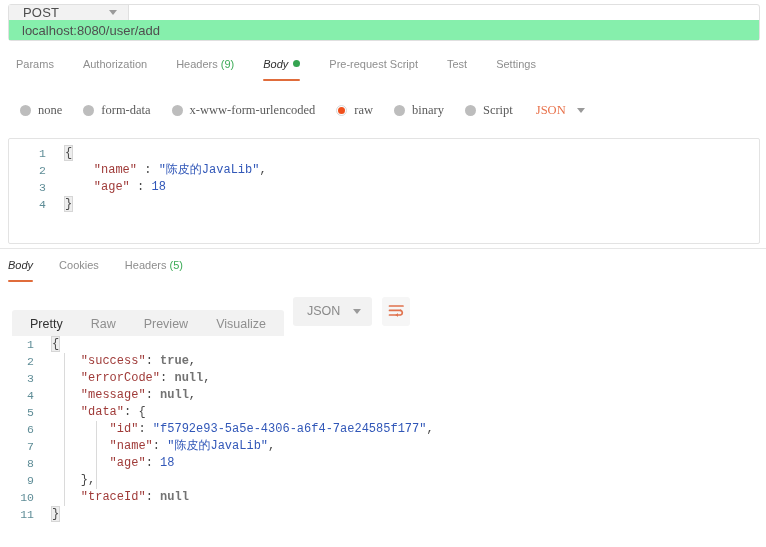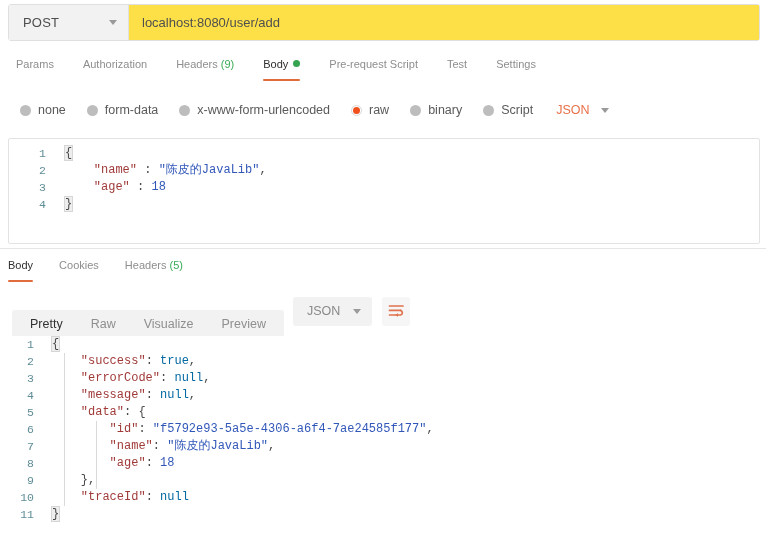--- a/index.html
+++ b/index.html
@@ -22,20 +22,21 @@
   .urlbar {
     position: absolute;
     left: 8px; top: 4px;
     width: 752px; height: 37px;
     display: flex;
     align-items: stretch;
     border: 1px solid #e0e0e0;
     border-radius: 3px;
     background: #ffffff;
     box-sizing: border-box;
+    flex-direction: column;
   }
   .method-select {
     width: 120px;
     background: #f2f2f2;
     border-right: 1px solid #e0e0e0;
     display: flex;
     align-items: center;
     justify-content: space-between;
     padding: 0 11px 0 14px;
     box-sizing: border-box;
@@ -52,21 +53,21 @@
     border-right: 4.5px solid transparent;
     border-top: 5px solid #9a9a9a;
   }
   .url-input {
     flex: 1;
     display: flex;
     align-items: center;
     padding-left: 13px;
     font-size: 13px;
     color: #4f4f4f;
-    background: #fde047;
+    background: #86efac;
     cursor: text;
   }
 
   
   .req-tabs {
     position: absolute;
     left: 0; top: 56px;
     width: 766px; height: 32px;
     display: flex;
     align-items: flex-start;
@@ -75,21 +76,21 @@
   }
   .tab {
     position: relative;
     padding: 2px 0 11px 0;
     margin-right: 29px;
     font-size: 11px;
     color: #8e8e8e;
     cursor: pointer;
     white-space: nowrap;
   }
-  .tab.active { color: #2f2f2f; }
+  .tab.active { color: #2f2f2f; font-style: italic; }
   .tab.active::after {
     content: "";
     position: absolute;
     left: 0; right: 0; bottom: 0;
     height: 2.5px;
     background: #e06c3b;
     border-radius: 1px;
   }
   .tab .count { color: #3cab57; }
   .dot-green {
@@ -103,20 +104,21 @@
 
   
   .bodytype-row {
     position: absolute;
     left: 0; top: 97px;
     width: 766px; height: 26px;
     display: flex;
     align-items: center;
     padding-left: 20px;
     box-sizing: border-box;
+    font-family: Liberation Serif, serif;
   }
   .radio-opt {
     display: flex;
     align-items: center;
     margin-right: 21px;
     font-size: 12.5px;
     color: #5a5a5a;
     cursor: pointer;
     white-space: nowrap;
   }
@@ -180,21 +182,21 @@
     color: #5f8d97;
     flex: none;
     font-family: "Liberation Mono", "DejaVu Sans Mono", monospace;
     font-size: 11.5px;
     user-select: none;
   }
   .codetext { padding-left: 8px; white-space: pre; }
   .k-key { color: #9f3a38; }
   .k-str { color: #3157b8; }
   .k-num { color: #3157b8; }
-  .k-lit { color: #0369a1; font-weight: normal; }
+  .k-lit { color: #737373; font-weight: bold; }
   .k-pun { color: #4a4a4a; }
   .brace-hl {
     background: #eeeeee;
     outline: 1px solid #d6d6d6;
   }
   .req-editor .code { padding-top: 6px; }
 
   
   .pane-divider {
     position: absolute;
@@ -352,22 +354,22 @@
   <div class="resp-tabs">
     <div class="tab active"><span>Body</span></div>
     <div class="tab"><span>Cookies</span></div>
     <div class="tab"><span>Headers</span> <span class="count">(5)</span></div>
   </div>
 
   <div class="resp-toolbar">
     <div class="seg-group">
       <div class="seg active">Pretty</div>
       <div class="seg">Raw</div>
+      <div class="seg">Preview</div>
       <div class="seg">Visualize</div>
-      <div class="seg">Preview</div>
     </div>
     <div class="fmt-pill">
       <span class="txt">JSON</span>
       <span class="caret"></span>
     </div>
     <div class="wrap-btn">
       <svg width="17" height="14" viewBox="0 0 17 14">
         <g stroke="#e0714c" stroke-width="1.7" stroke-linecap="round" fill="none">
           <line x1="1.5" y1="2" x2="15" y2="2"></line>
           <line x1="1.5" y1="6.4" x2="12.6" y2="6.4"></line>

